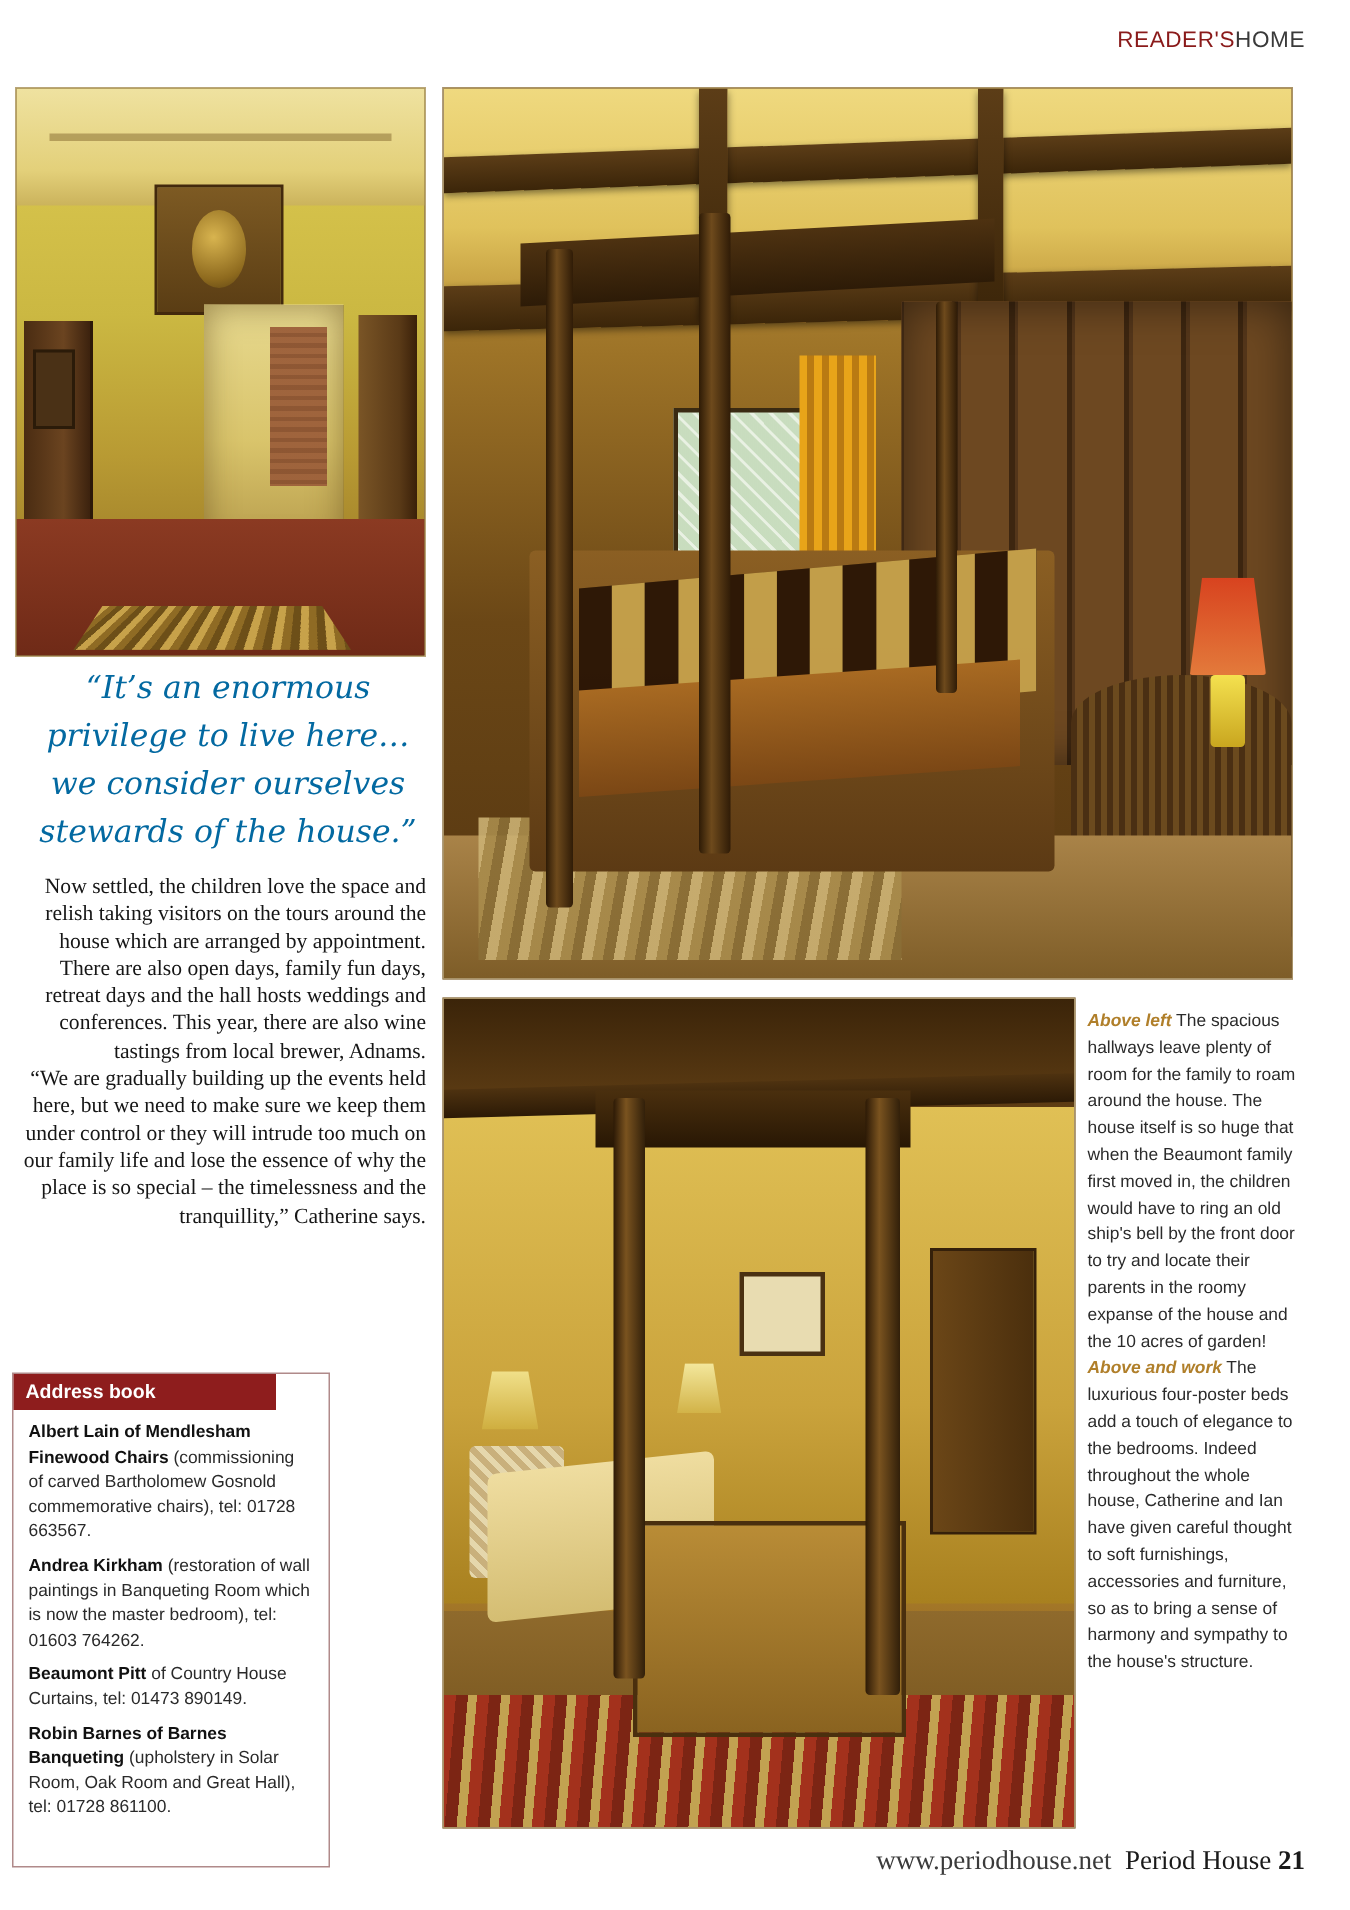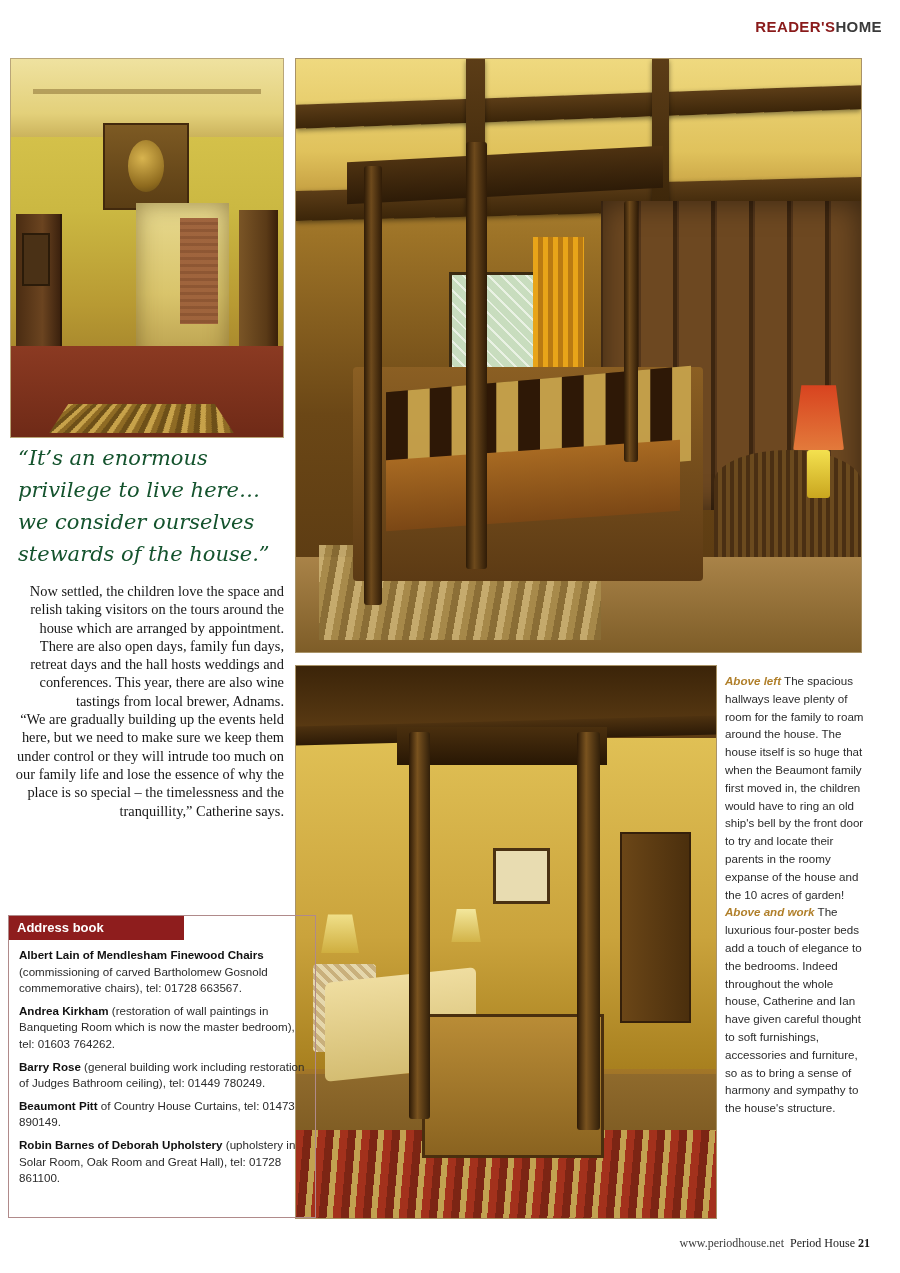--- a/index.html
+++ b/index.html
@@ -18,25 +18,25 @@
   .page {
     position: relative;
     width: 900px;
     height: 1273px;
   }
 
   
   .header {
     position: absolute;
     top: 18px;
-    right: 18px;
+    right: 30px;
     font-family: "Liberation Sans", sans-serif;
     font-size: 15px;
     letter-spacing: 0.4px;
-    font-weight: bold;
+    font-weight: normal;
   }
   .header .readers {
     color: #8a1a1a;
   }
   .header .home {
     color: #3a3a3a;
   }
 
   
   .photo {
@@ -430,22 +430,22 @@
   
   .pullquote {
     position: absolute;
     left: 18px;
     top: 442px;
     width: 268px;
     font-family: "DejaVu Serif", serif;
     font-style: italic;
     font-size: 21px;
     line-height: 32px;
-    color: #14532d;
-    text-align: left;
+    color: #0369a1;
+    text-align: center;
   }
 
   
   .bodytext {
     position: absolute;
     left: 8px;
     top: 582px;
     width: 276px;
     font-family: "Liberation Serif", serif;
     font-size: 14.4px;
@@ -470,21 +470,21 @@
     padding: 1px 3px;
     vertical-align: 1px;
     margin-left: 3px;
   }
 
   
   .addressbook {
     position: absolute;
     left: 8px;
     top: 915px;
-    width: 308px;
+    width: 212px;
     border: 1px solid #b08a8a;
     padding: 0 0 24px 0;
     box-sizing: border-box;
   }
   .ab-header {
     background: #8e1d1d;
     color: #ffffff;
     font-family: "Liberation Sans", sans-serif;
     font-size: 13px;
     font-weight: bold;
@@ -526,21 +526,21 @@
   .captions p {
     margin: 0;
   }
 
   
   .footer {
     position: absolute;
     right: 30px;
     bottom: 22px;
     font-family: "Liberation Serif", serif;
-    font-size: 12px;
+    font-size: 18px;
     color: #1a1a1a;
   }
   .footer .url {
     color: #3b3b3b;
   }
   .footer .pageno {
     font-weight: bold;
   }
 </style>
 </head>
@@ -629,29 +629,25 @@
     <div class="ab-list">
       <div class="ab-entry">
         <span class="ab-name">Albert Lain of Mendlesham Finewood Chairs</span>
         <span>(commissioning of carved Bartholomew Gosnold commemorative chairs), tel: 01728 663567.</span>
       </div>
       <div class="ab-entry">
         <span class="ab-name">Andrea Kirkham</span>
         <span>(restoration of wall paintings in Banqueting Room which is now the master bedroom), tel: 01603 764262.</span>
       </div>
       <div class="ab-entry">
-        <span class="ab-name">Barry Rose</span>
-        <span>(general building work including restoration of Judges Bathroom ceiling), tel: 01449 780249.</span>
-      </div>
-      <div class="ab-entry">
         <span class="ab-name">Beaumont Pitt</span>
         <span>of Country House Curtains, tel: 01473 890149.</span>
       </div>
       <div class="ab-entry">
-        <span class="ab-name">Robin Barnes of Deborah Upholstery</span>
+        <span class="ab-name">Robin Barnes of Barnes Banqueting</span>
         <span>(upholstery in Solar Room, Oak Room and Great Hall), tel: 01728 861100.</span>
       </div>
     </div>
   </div>
 
   <div class="captions">
     <p><span class="lead">Above left</span><span> The spacious hallways leave plenty of room for the family to roam around the house. The house itself is so huge that when the Beaumont family first moved in, the children would have to ring an old ship's bell by the front door to try and locate their parents in the roomy expanse of the house and the 10 acres of garden!</span></p>
     <p><span class="lead">Above and work</span><span> The luxurious four-poster beds add a touch of elegance to the bedrooms. Indeed throughout the whole house, Catherine and Ian have given careful thought to soft furnishings, accessories and furniture, so as to bring a sense of harmony and sympathy to the house's structure.</span></p>
   </div>
 

